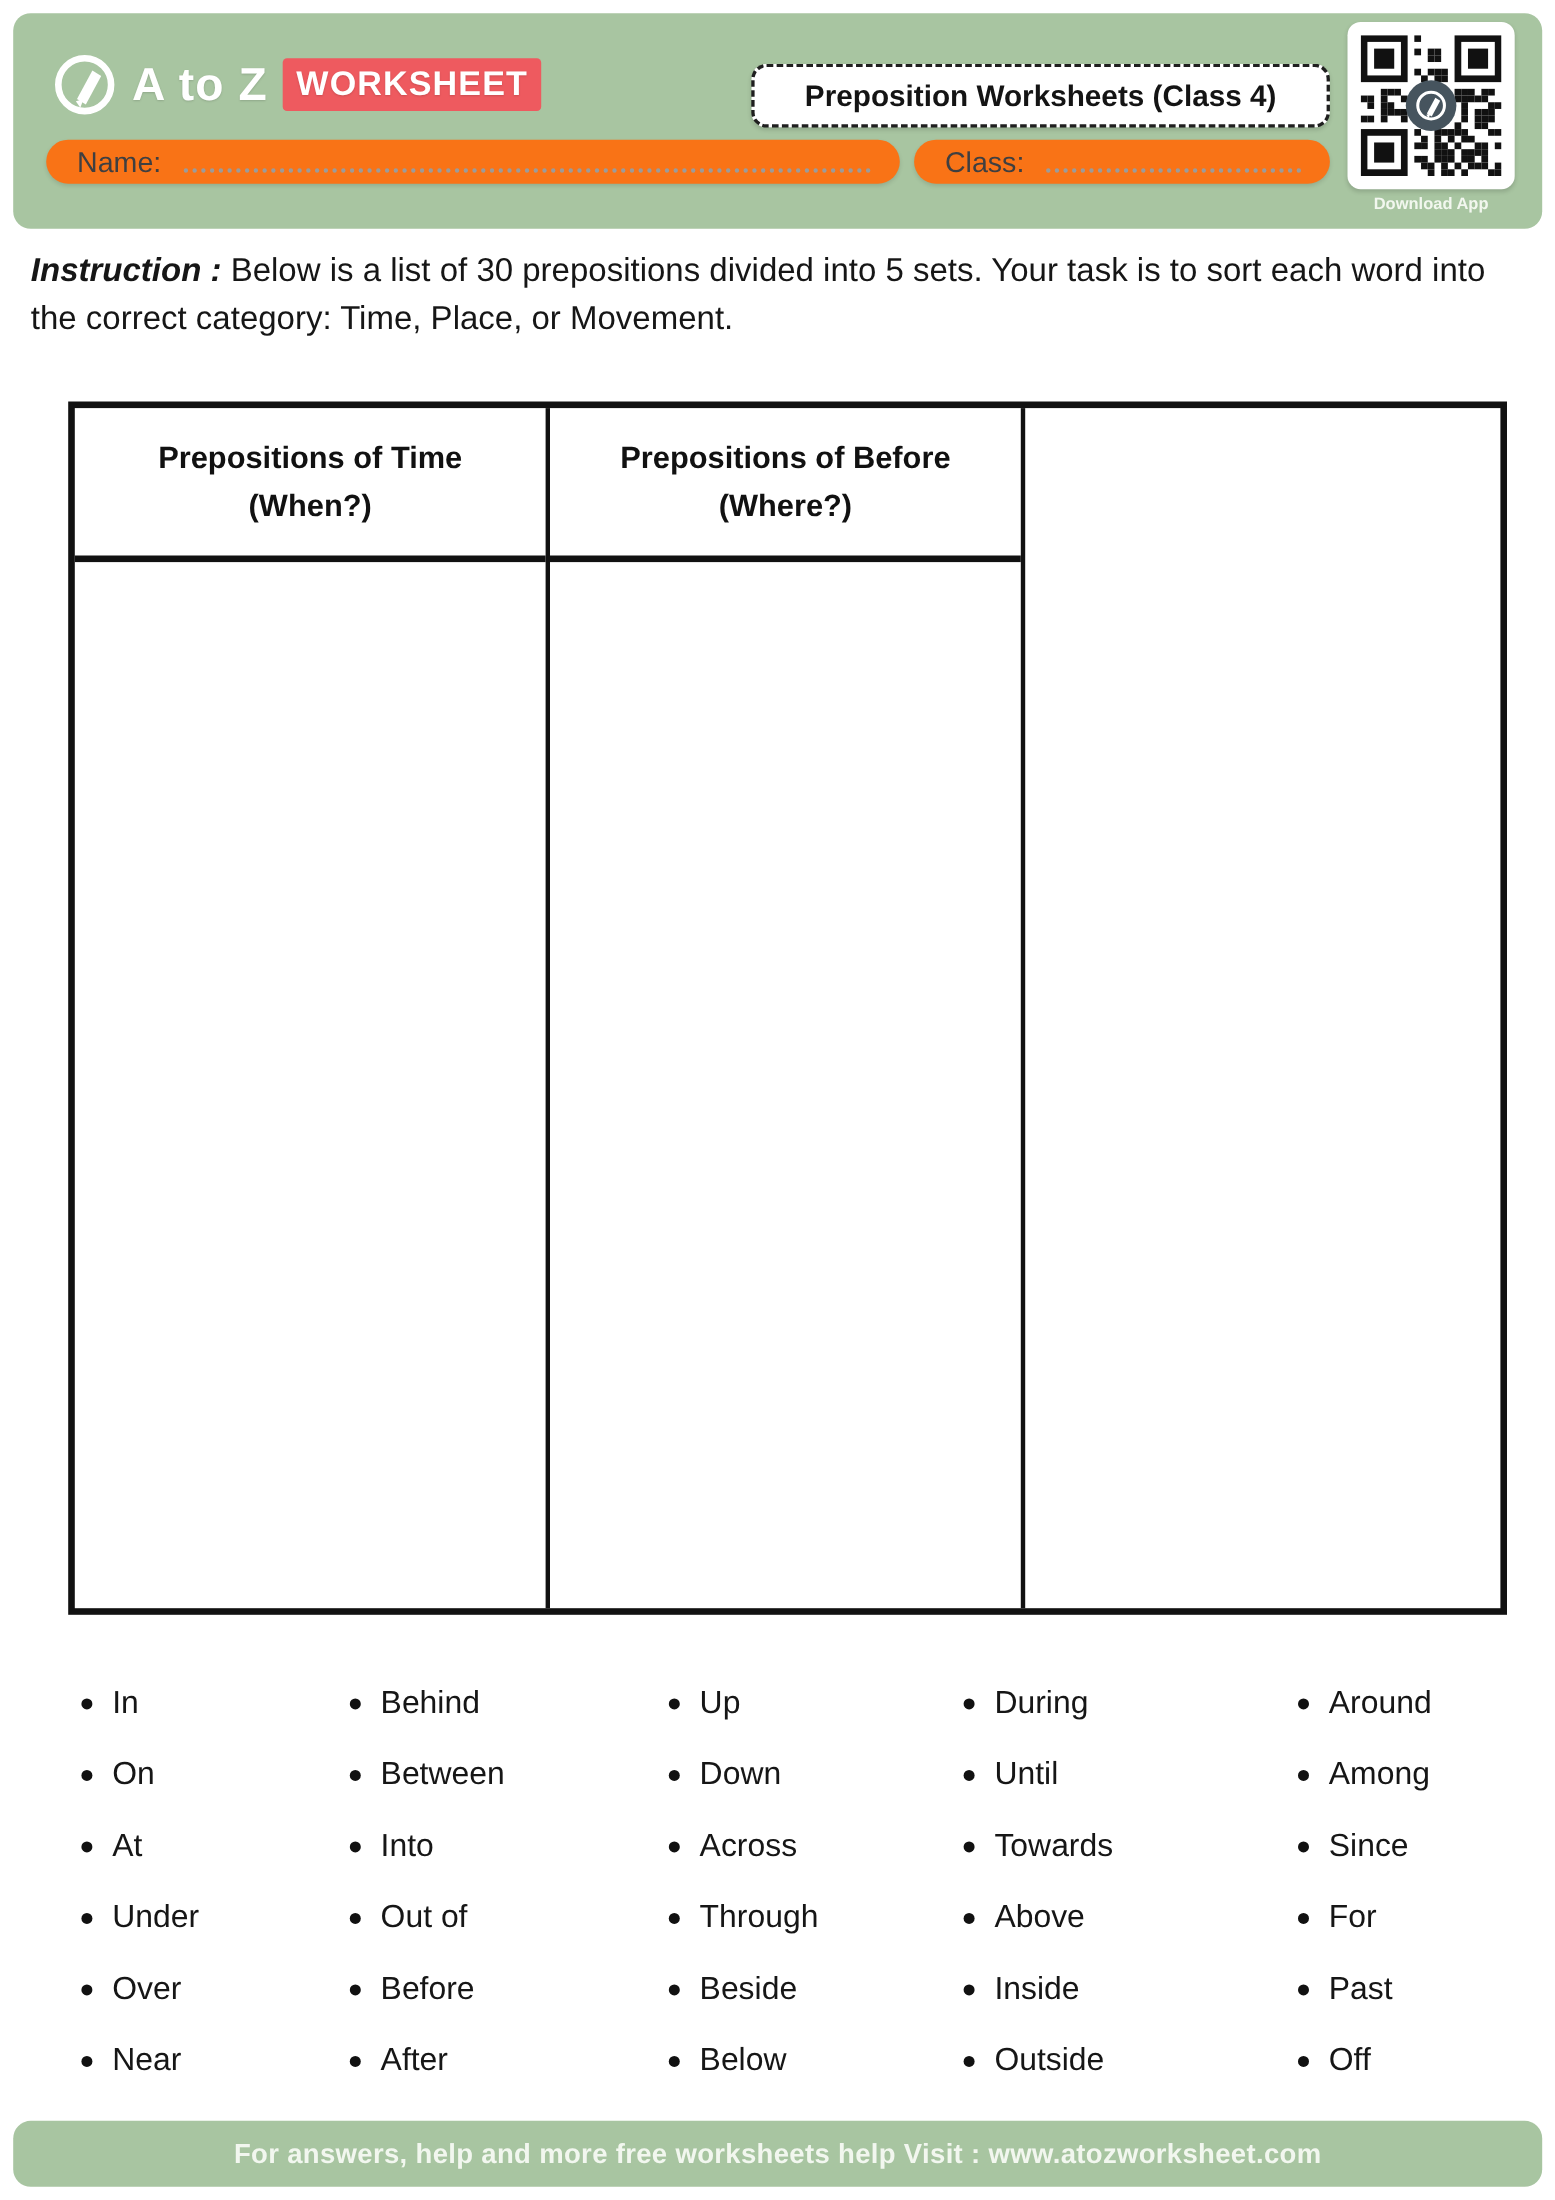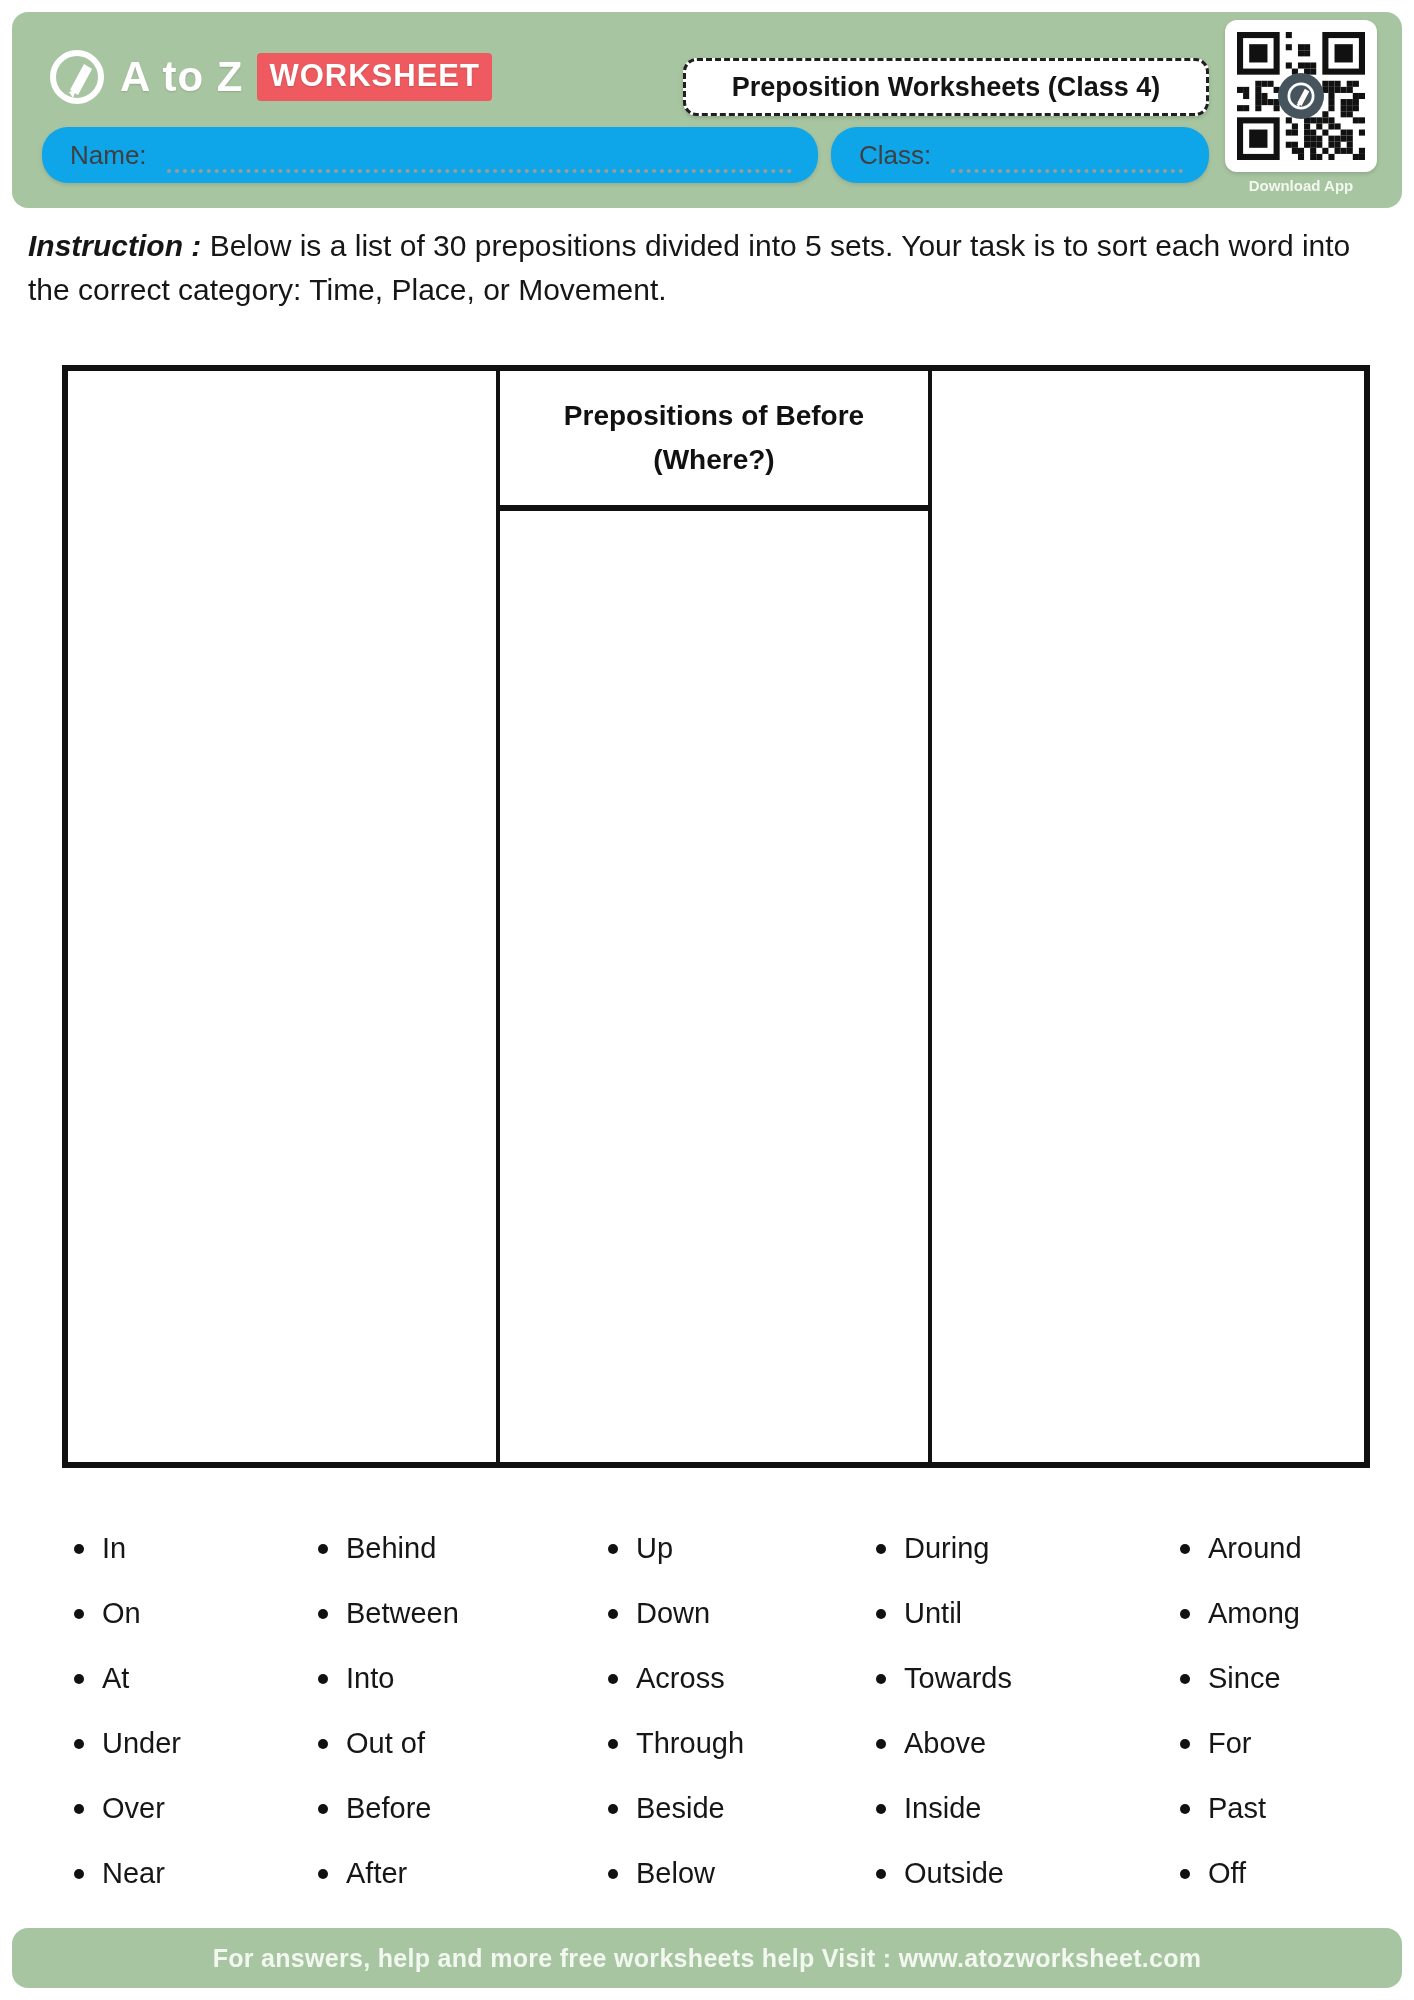--- a/index.html
+++ b/index.html
@@ -43,21 +43,21 @@
   }
   .qr-logo{
     position:absolute;left:50%;top:50%;width:46px;height:46px;margin:-23px 0 0 -23px;
     background:#46545e;border-radius:50%;
     display:flex;align-items:center;justify-content:center;
   }
   .qr-caption{
     margin-top:5px;color:#f2f7ef;font-size:15px;font-weight:bold;
   }
   .pill{
-    position:absolute;top:115px;height:56px;background:#0ea5e9;border-radius:26px;
+    position:absolute;top:115px;height:40px;background:#f97316;border-radius:26px;
     display:flex;align-items:center;box-shadow:0 2px 4px rgba(0,0,0,.12);
   }
   .pill-name{left:30px;width:776px;}
   .pill-class{left:819px;width:378px;}
   .pill-label{color:#3f3f41;font-size:26px;margin-left:28px;white-space:nowrap;}
   .dotline{
     flex:1;border-bottom:4px dotted #9b9b9b;
     margin:0 26px 10px 20px;align-self:flex-end;height:30px;
   }
 
@@ -266,20 +266,24 @@
       <span class="dotline"></span>
     </div>
   </header>
 
   <p class="instruction">
     <span class="ilabel">Instruction :</span><span> Below is a list of 30 prepositions divided into 5 sets. Your task is to sort each word into the correct category: Time, Place, or Movement.</span>
   </p>
 
   <div class="sort-table">
     <div class="tcol">
+      <div class="thead">
+        <span class="t1">Prepositions of Time</span>
+        <span class="t2">(When?)</span>
+      </div>
       <div class="tbody"></div>
     </div>
     <div class="tcol">
       <div class="thead">
         <span class="t1">Prepositions of Before</span>
         <span class="t2">(Where?)</span>
       </div>
       <div class="tbody"></div>
     </div>
     <div class="tcol">

